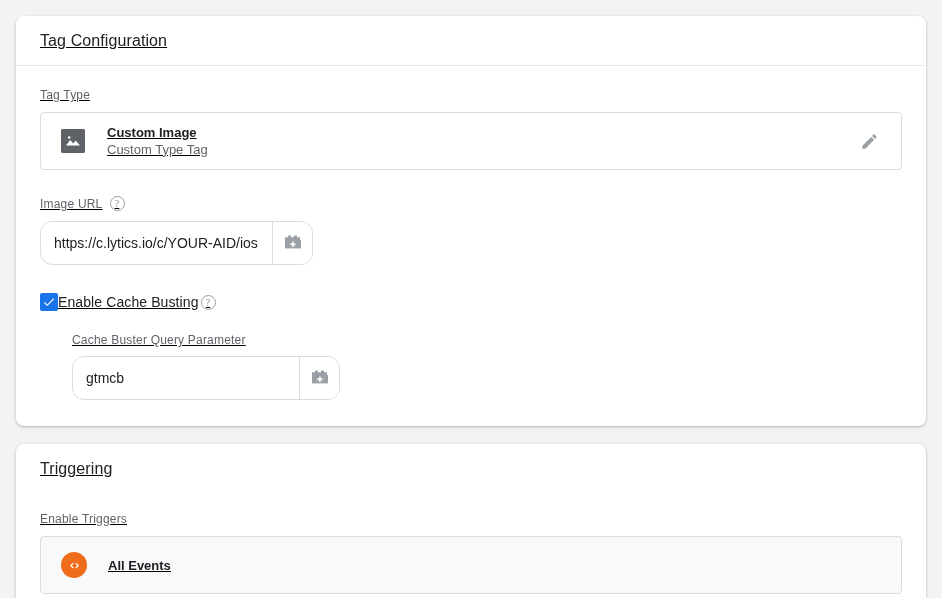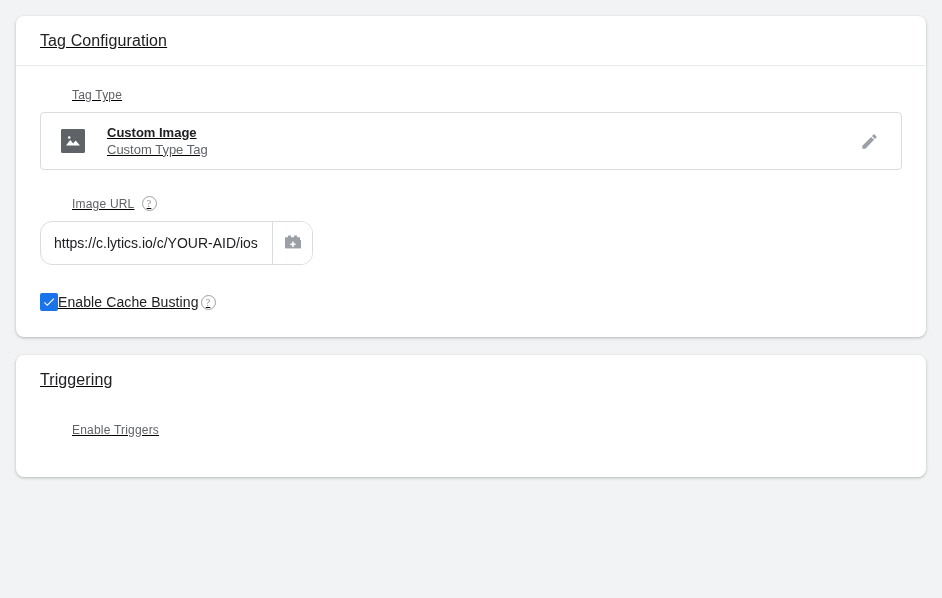--- a/index.html
+++ b/index.html
@@ -62,21 +62,20 @@
 
   
   .field-label {
     font-size: 12px;
     color: #5f6368;
     letter-spacing: 0.2px;
     display: flex;
     align-items: center;
     gap: 7px;
     margin-bottom: 10px;
-    margin-left: 32px;
   }
 
   
   .help-icon {
     width: 15px;
     height: 15px;
     border-radius: 50%;
     border: 1.3px solid #9aa0a6;
     color: #80868b;
     font-size: 10px;
@@ -281,31 +280,56 @@
         <span class="checkbox">
           <svg width="14" height="14" viewBox="0 0 24 24">
             <path d="M9 16.2 L4.8 12 l-1.4 1.4 L9 19 21 7 l-1.4-1.4 z" fill="#ffffff"></path>
           </svg>
         </span>
         <span class="check-label">Enable Cache Busting</span>
         <span class="help-icon check-help">?</span>
       </div>
 
       
+      <div class="nested-block">
+        <div class="field-label">
+          <span>Cache Buster Query Parameter</span>
+        </div>
+        <div class="input-wrap input-cb">
+          <span class="text-val">gtmcb</span>
+          <span class="var-btn">
+            <svg width="22" height="18" viewBox="0 0 22 18">
+              <path d="M3 6 V3.2 h3 V1.4 h3 V3.2 h3 V1.4 h3 V3.2 h3 V6 H3 Z" fill="#9aa0a6"></path>
+              <rect x="3" y="6" width="16" height="8.4" fill="#9aa0a6"></rect>
+              <rect x="10.1" y="7.6" width="1.6" height="5.4" fill="#ffffff"></rect>
+              <rect x="8.2" y="9.5" width="5.4" height="1.6" fill="#ffffff"></rect>
+            </svg>
+          </span>
+        </div>
+      </div>
 
     </div>
   </div>
 
   <div class="card">
 
     <div class="card-header">
       <span class="card-title">Triggering</span>
     </div>
 
     <div class="card-body triggering">
       <div class="field-label">
         <span>Enable Triggers</span>
       </div>
 
+      <div class="trigger-row">
+        <span class="trigger-icon">
+          <svg width="15" height="15" viewBox="0 0 24 24">
+            <path d="M9.4 7.4 L4.8 12 l4.6 4.6 1.4-1.5 L7.6 12 l3.2-3.1 z" fill="#ffffff"></path>
+            <path d="M14.6 7.4 l-1.4 1.5 L16.4 12 l-3.2 3.1 1.4 1.5 L19.2 12 z" fill="#ffffff"></path>
+          </svg>
+        </span>
+        <span class="trigger-name">All Events</span>
+      </div>
     </div>
   </div>
 
 </div>
 
 </body></html>

